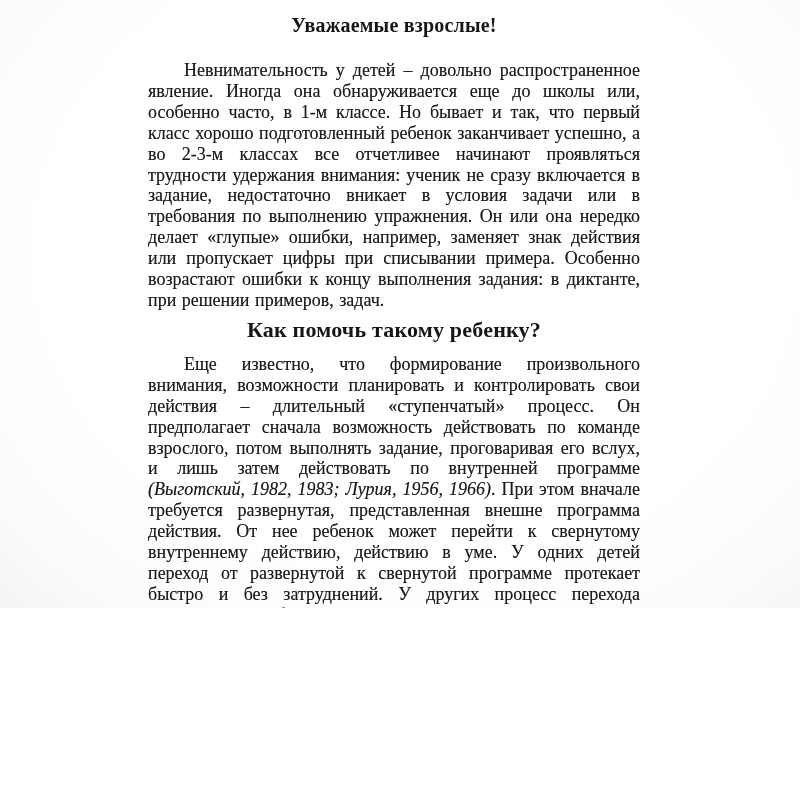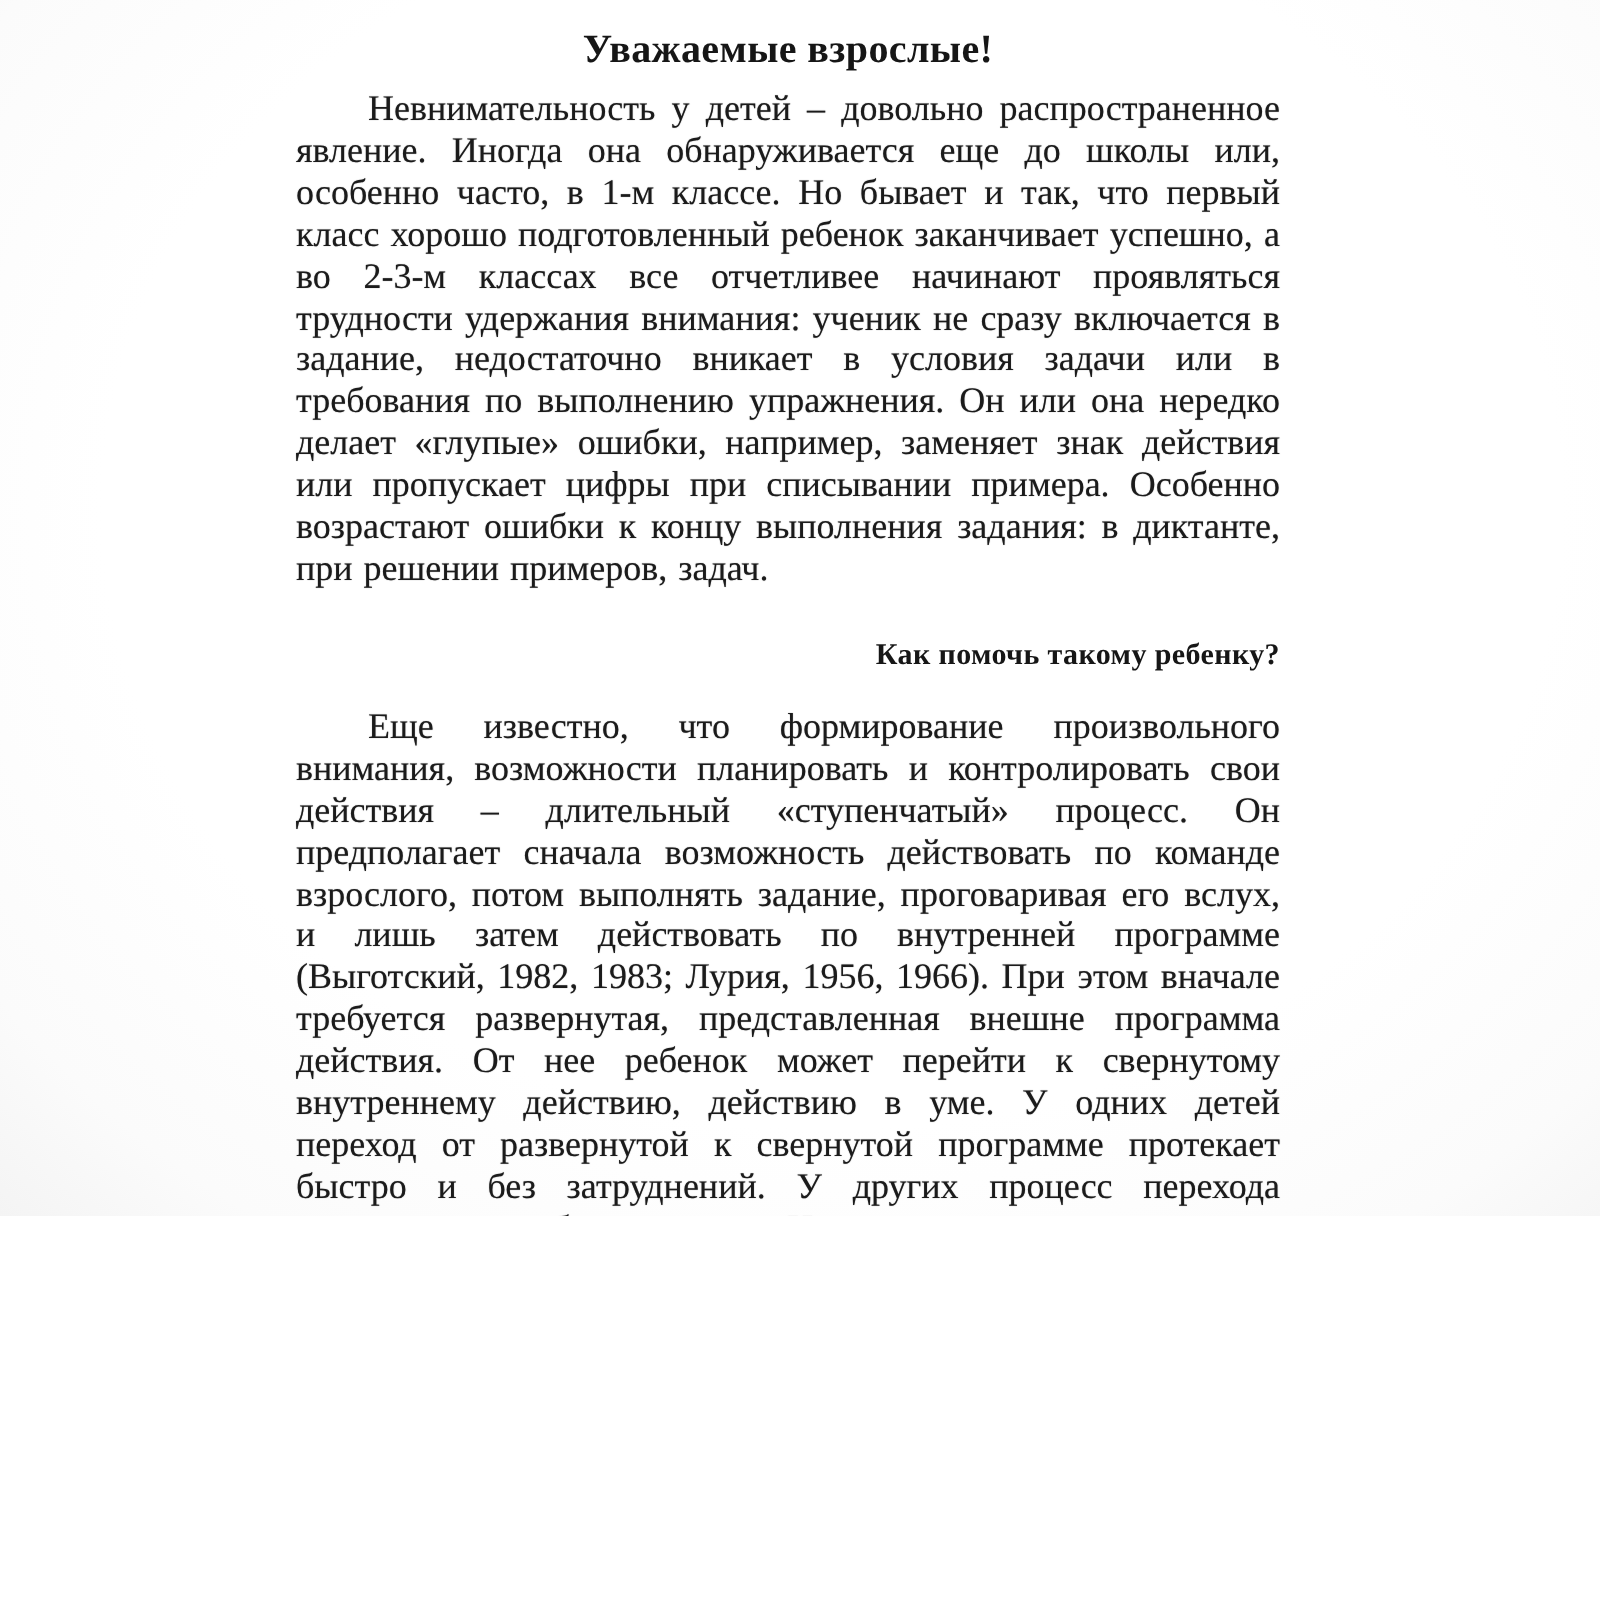--- a/index.html
+++ b/index.html
@@ -38,32 +38,33 @@
       font-size: 18px;
       line-height: 20.9px;
       text-align: justify;
       text-indent: 36px;
       hyphens: auto;
       -webkit-hyphens: auto;
       word-spacing: 1px;
       text-shadow: 0 0 0.5px rgba(30, 30, 30, 0.55);
     }
     p.first-after-title {
-      margin-top: 8px;
+      margin-top: 24px;
     }
     .section-heading {
-      margin: 23px 0 14px 0;
-      font-size: 15px;
+      margin: 8px 0 14px 0;
+      font-size: 22px;
       line-height: 21px;
       font-weight: 700;
-      text-align: right;
+      text-align: center;
       letter-spacing: 0.2px;
       color: #161616;
     }
     .cite {
+      font-style: italic;
     }
     .page-number {
       position: absolute;
       top: 761px;
       left: 148px;
       width: 492px;
       text-align: center;
       font-size: 17px;
       color: #2a2a2a;
     }

